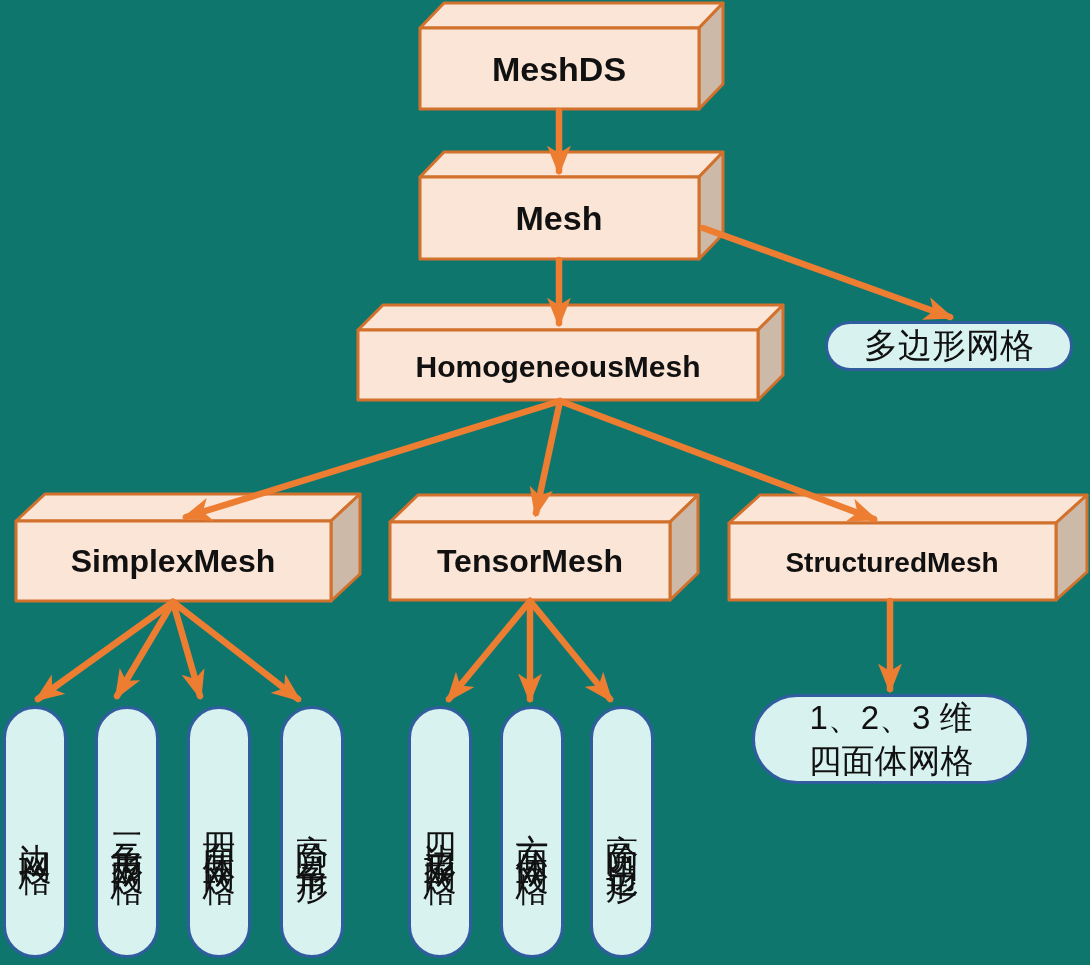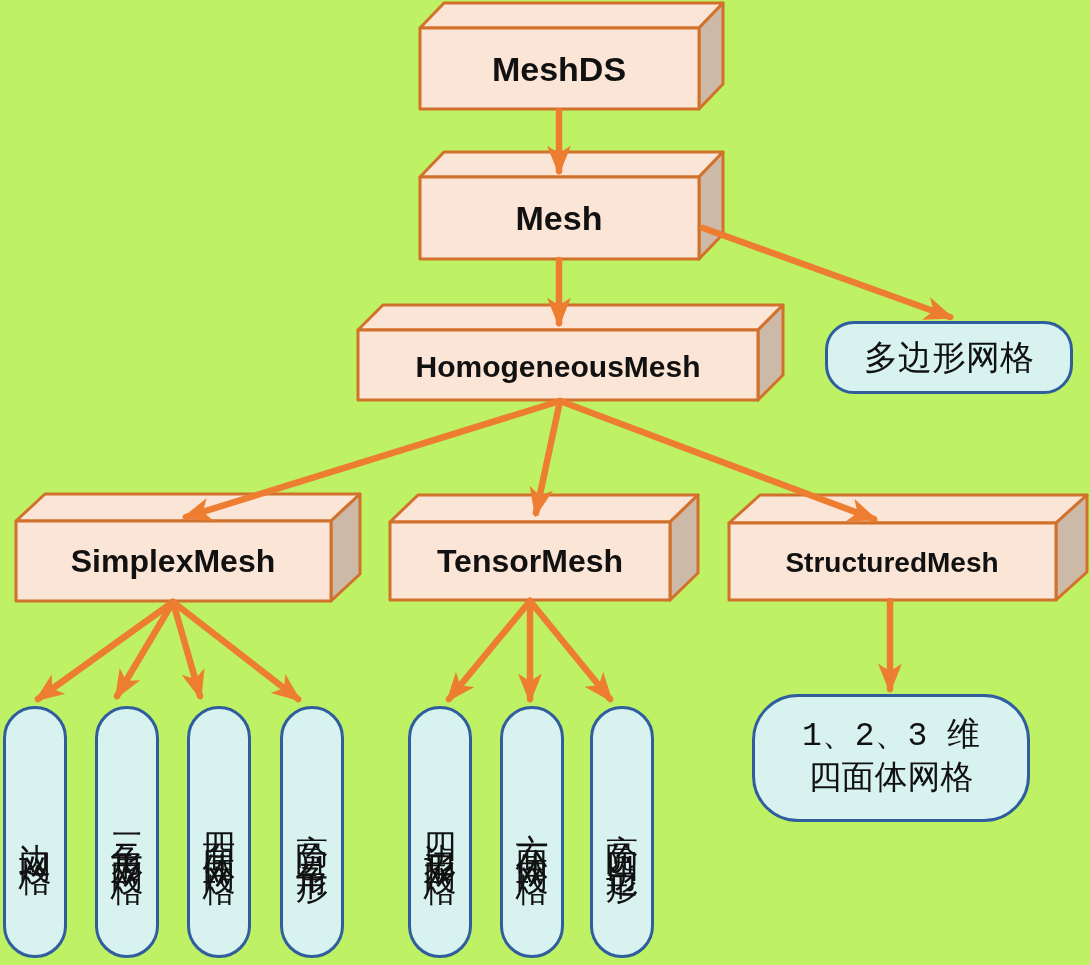--- a/index.html
+++ b/index.html
@@ -1,20 +1,20 @@
 <!DOCTYPE html>
 <html><head>
 <meta charset="utf-8">
 <style>
   html, body { margin: 0; padding: 0; background: #ffffff; }
   .stage {
     position: relative;
     width: 1090px;
     height: 965px;
-    background: #bef264;
+    background: #0f766e;
     font-family: "Liberation Sans", sans-serif;
     overflow: hidden;
   }
   svg.layer {
     position: absolute;
     left: 0; top: 0;
     width: 1090px; height: 965px;
     z-index: 1;
   }
   .box-front { fill: #FBE5D6; stroke: #D2712C; stroke-width: 3; stroke-linejoin: round; }
@@ -34,42 +34,41 @@
     background: #D7F2EF;
     border: 3px solid #2F5D9E;
     box-sizing: border-box;
     display: flex;
     align-items: center;
     justify-content: center;
     color: #111111;
     z-index: 2;
   }
   .pill-h1 {
-    left: 825px; top: 321px; width: 248px; height: 73px;
+    left: 825px; top: 321px; width: 248px; height: 50px;
     border-radius: 29px;
     font-size: 34px;
   }
   .pill-v {
     top: 706px; width: 64px; height: 252px;
     border-radius: 32px;
     font-size: 33px;
   }
   .pill-v .vtext {
     writing-mode: vertical-rl;
     text-orientation: upright;
     letter-spacing: 10px;
     line-height: 64px;
     white-space: nowrap;
   }
   .pill-h2 {
-    left: 752px; top: 694px; width: 278px; height: 128px;
+    left: 752px; top: 694px; width: 278px; height: 90px;
     border-radius: 46px;
     font-size: 33px;
     flex-direction: column;
-    font-family: Liberation Mono, monospace;
   }
   .pill-h2 .line { line-height: 43px; text-align: center; }
 </style>
 </head>
 <body>
 
 <div class="stage">
 
   <svg class="layer" viewBox="0 0 1090 965">
     <defs>

